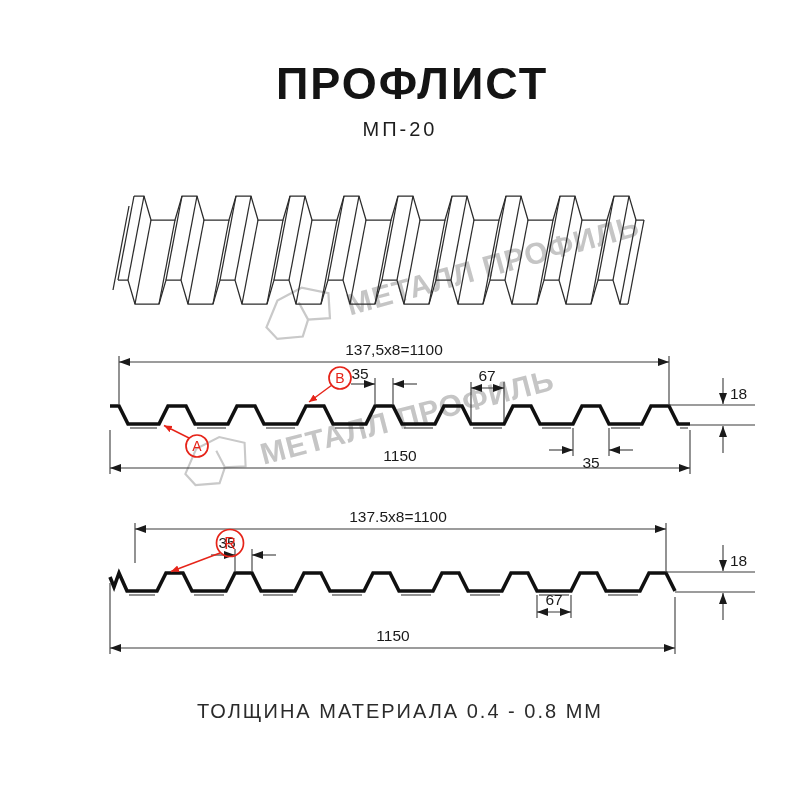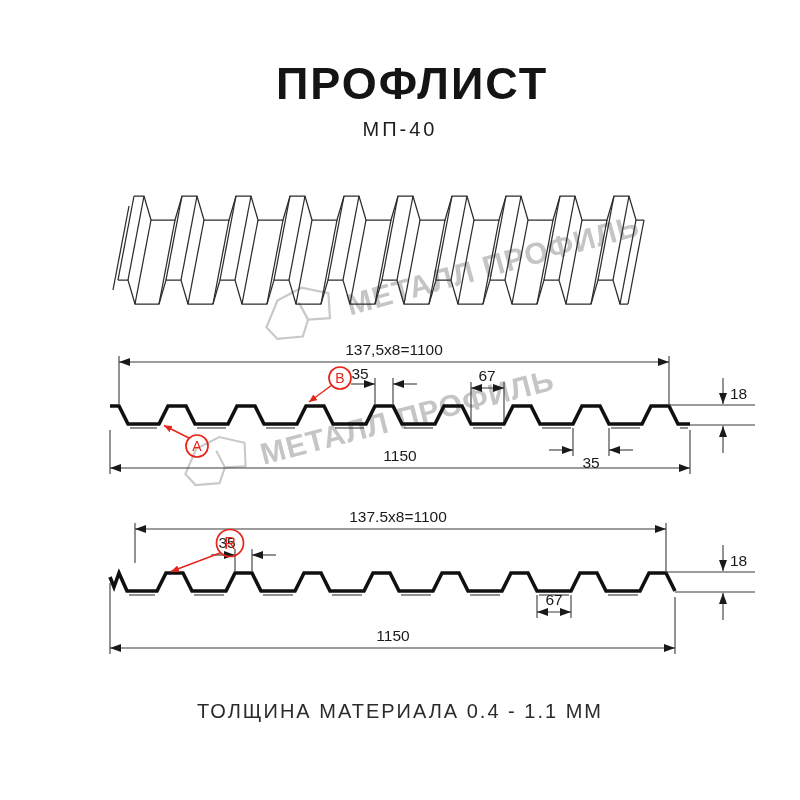--- a/index.html
+++ b/index.html
@@ -23,21 +23,21 @@
   .wm{fill:none;stroke:#c9c9c9;stroke-width:3;}
   .wmtext{font-family:"Liberation Sans",sans-serif;font-weight:bold;font-size:30px;
           fill:#c5c5c5;letter-spacing:1px;}
 </style>
 </head>
 <body>
 
 <div class="page">
 
   <div class="title">ПРОФЛИСТ</div>
-  <div class="subtitle">МП-40</div>
+  <div class="subtitle">МП-20</div>
 
   <svg id="scene" width="800" height="800" viewBox="0 0 800 800">
     <defs>
       <marker id="mA" markerWidth="12" markerHeight="9" refX="11" refY="4" orient="auto-start-reverse" markerUnits="userSpaceOnUse">
         <path d="M0,0 L11,4 L0,8 Z" fill="#1a1a1a"></path>
       </marker>
       <marker id="mR" markerWidth="10" markerHeight="8" refX="8" refY="3.5" orient="auto-start-reverse" markerUnits="userSpaceOnUse">
         <path d="M0,0 L8,3.5 L0,7 Z" fill="#e62419"></path>
       </marker>
     </defs>
@@ -185,14 +185,14 @@
       <text class="dim" x="338" y="136" text-anchor="middle">1150</text>
       <text class="dim" x="172" y="43" text-anchor="middle">35</text>
       <text class="dim" x="499" y="100" text-anchor="middle">67</text>
       <text class="dim" x="675" y="61" text-anchor="start">18</text>
       <circle class="redshape" cx="175" cy="38" r="13.5" stroke-width="2"></circle>
       <text class="rlbl" x="175" y="44">R</text>
       <line class="redln" x1="165" y1="48" x2="116" y2="66.5"></line>
     </g>
   </svg>
 
-  <div class="footer">ТОЛЩИНА МАТЕРИАЛА 0.4 - 1.1 ММ</div>
+  <div class="footer">ТОЛЩИНА МАТЕРИАЛА 0.4 - 0.8 ММ</div>
 </div>
 
 </body></html>

